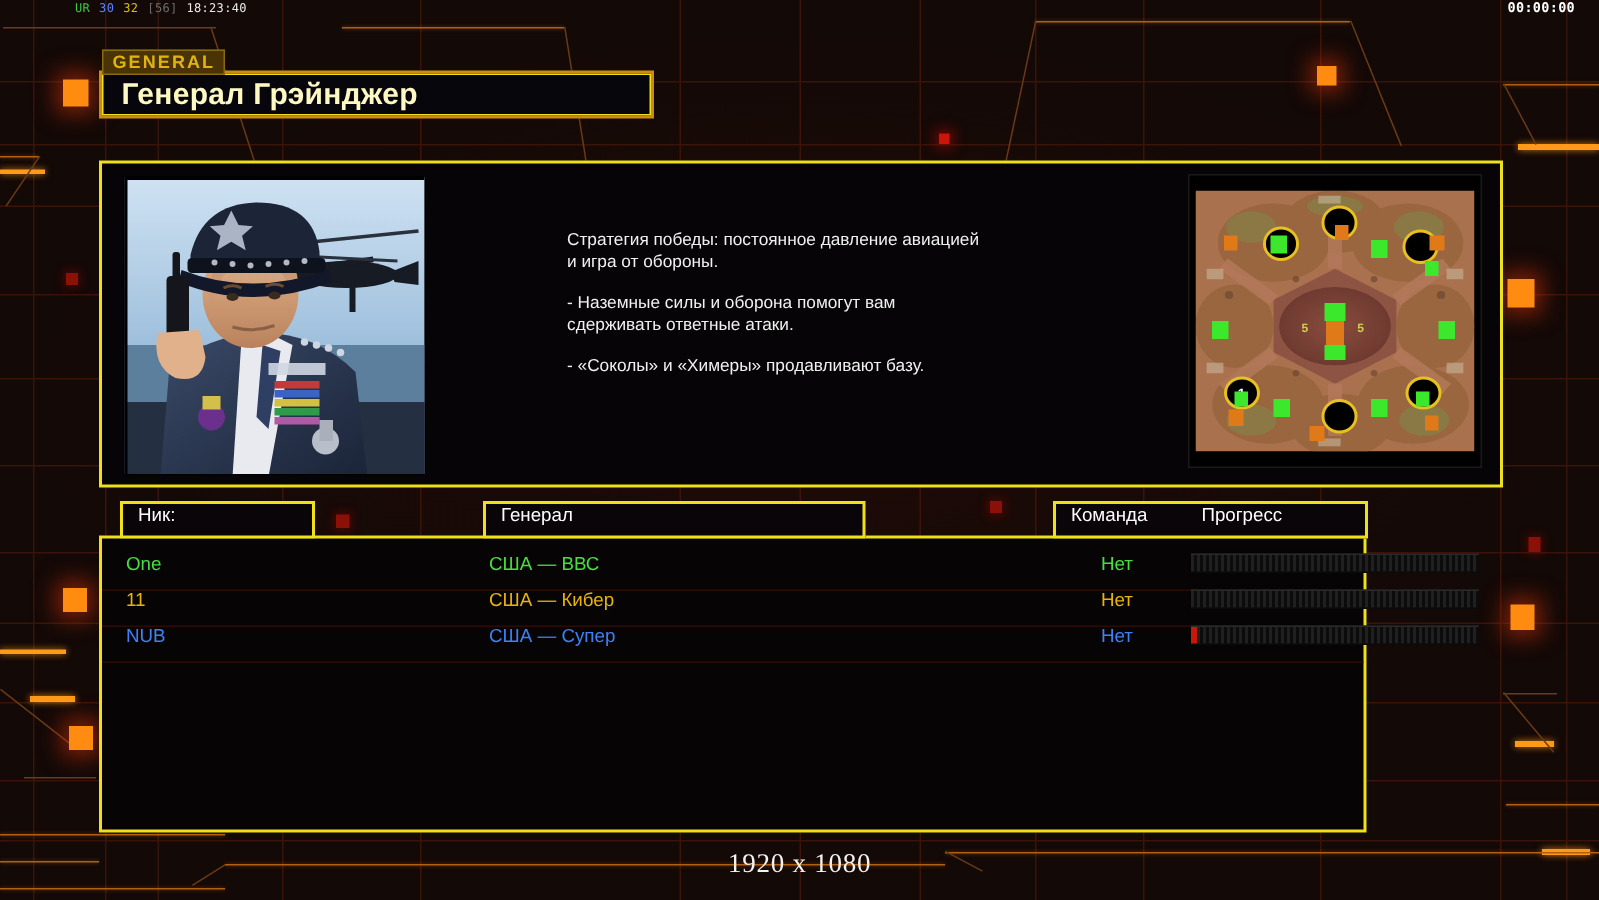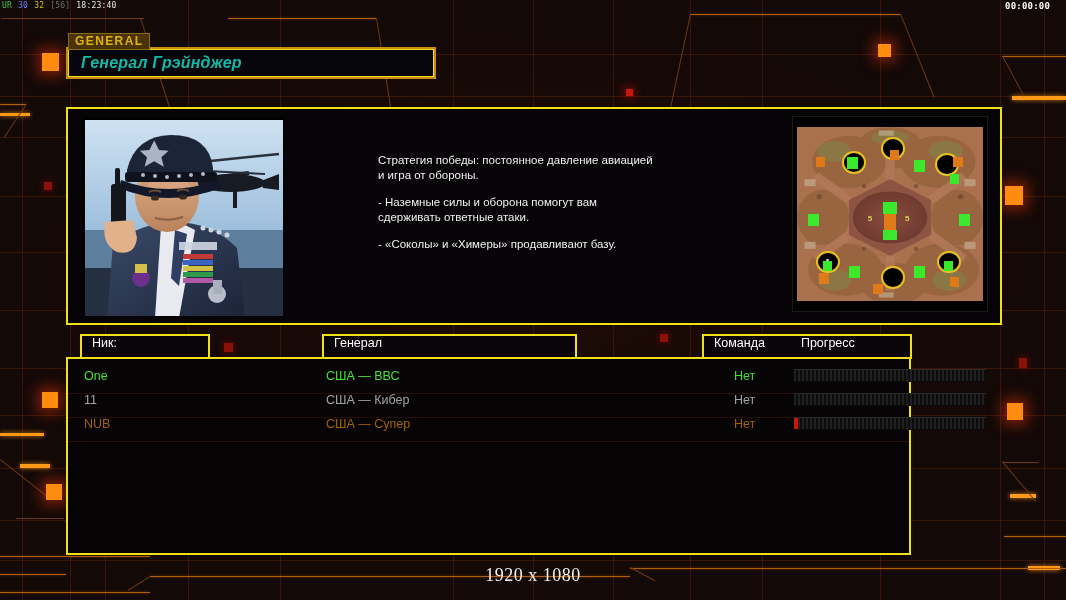--- a/index.html
+++ b/index.html
@@ -28,41 +28,41 @@
 
   .chip { position:absolute; background:#ff8c10; box-shadow:0 0 14px 5px rgba(210,50,10,.55); }
   .chip.red { background:#cc1408; box-shadow:0 0 8px 3px rgba(170,10,5,.5); }
   .chip.dred { background:#8a1008; box-shadow:0 0 6px 2px rgba(120,8,4,.45); }
 
   
   #topbar { position:absolute; left:0; top:0; width:100%; height:14px; z-index:40;
       font-family:"DejaVu Sans Mono", monospace; font-size:8px; letter-spacing:.2px; }
   #topleft { position:absolute; left:2px; top:1px; white-space:nowrap; }
   #topleft span { margin-right:1px; }
-  .c-g{color:#3ec93e;} .c-b{color:#5a82ff;} .c-y{color:#d6c200;margin-top:16px;}
+  .c-g{color:#3ec93e;margin-left:48px;} .c-b{color:#5a82ff;} .c-y{color:#d6c200;margin-top:16px;}
   .c-gr{color:#6d6d6d;} .c-w{color:#e8e8e8;}
   #topright { position:absolute; right:16px; top:1px; color:#ffffff;
       font-family:"DejaVu Sans Mono", monospace; font-size:9px; font-weight:bold; }
 
   #resolution { position:absolute; left:0; right:0; bottom:14px; text-align:center;
       font-family:"Liberation Serif", serif; font-size:18px; color:#f2f2f2; z-index:40;
       letter-spacing:.5px; }
 
   
   #gen-tab { position:absolute; left:68px; top:33px; z-index:30;
       background:#4a3405; border:1px solid #8a6a10;
       padding:0px 6px 1px 6px; font-size:12px; font-weight:bold;
       letter-spacing:1.4px; color:#e0b410; font-family:"Liberation Sans", sans-serif; }
 
   #title-wrap { position:absolute; left:66px; top:47px; width:370px; height:32px; z-index:28;
       border:2px solid #c98b14; background:#2a1406; }
   #title-box { position:absolute; left:68px; top:49px; width:366px; height:28px; z-index:29;
       border:1px solid #f0e017; background:#07060c;
       display:flex; align-items:center; padding-left:12px; }
-  #title-box .t { color:#14b8a6; font-size:16px; font-weight:bold; letter-spacing:.2px;font-style:italic; }
+  #title-box .t { color:#fef9c3; font-size:20px; font-weight:bold; letter-spacing:.2px; }
 
   
   #main-panel { position:absolute; left:66px; top:107px; width:936px; height:218px; z-index:25;
       border:2px solid #f0e017; background:#060406; }
 
   #portrait { position:absolute; left:14px; top:8px; width:202px; height:200px;
       border:1px solid #000; overflow:hidden; background:#0a0c14; }
 
   #desc { position:absolute; left:310px; top:44px; width:330px; color:#f0f0f0;
       font-size:11.5px; line-height:15px; }
@@ -93,22 +93,22 @@
   .row .bar  { position:absolute; left:726px; top:5px; width:192px; height:13px;
       background:#161616;
       background-image:repeating-linear-gradient(90deg,
           #202020 0px, #202020 2px, #0c0c0c 2px, #0c0c0c 4px);
       border-top:1px solid #2a2a2a; border-bottom:1px solid #0a0a0a; }
   .row .bar .fill { position:absolute; left:0; top:0; bottom:0; }
 
   .rowline { position:absolute; left:0; width:100%; height:1px; background:#2a0c06; }
 
   .clr-green { color:#46e03a; }
-  .clr-white { color:#a3a3a3; }
-  .clr-red   { color:#a16207; }
+  .clr-white { color:#eab308; }
+  .clr-red   { color:#3b82f6; }
 </style>
 </head>
 <body>
 
 <div id="bg">
   <div class="vig"></div>
 
   <div class="hline" style="left:0;top:54px;width:1066px;"></div>
   <div class="hline" style="left:0;top:96px;width:1066px;"></div>
   <div class="hline" style="left:0;top:137px;width:1066px;"></div>

